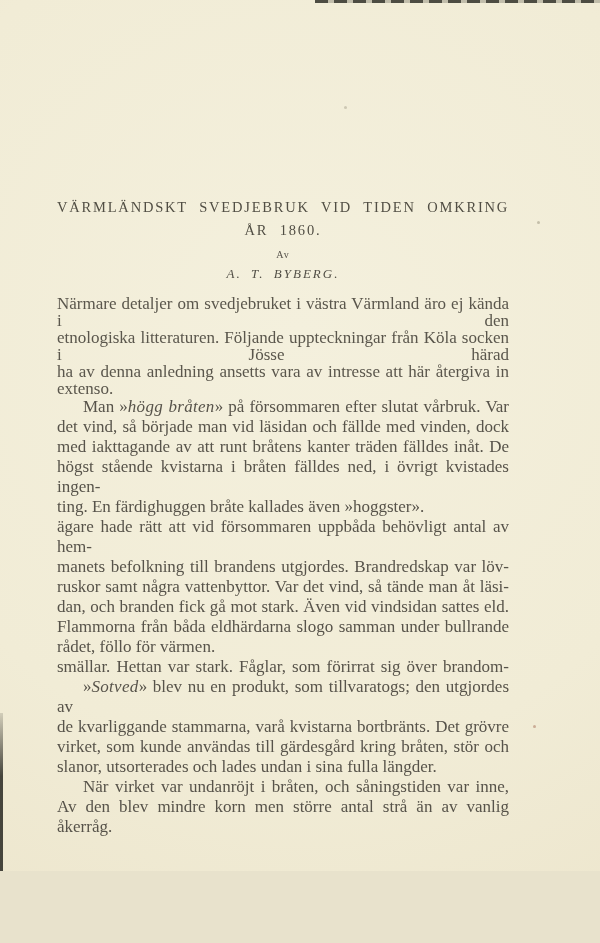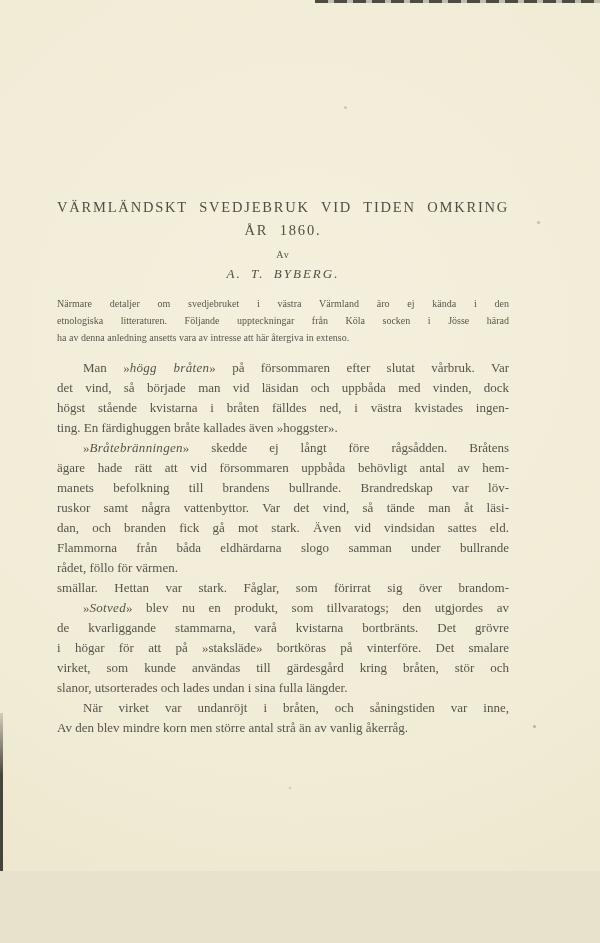--- a/index.html
+++ b/index.html
@@ -46,26 +46,26 @@
   }
   .author-name {
     margin-top:3px; text-align:center;
     font-style:italic; font-size:13px; line-height:17px;
     letter-spacing:2px; word-spacing:4px;
     color:#524f46;
   }
 
   .intro-paragraph {
     margin-top:13px;
-    font-size:10px; line-height:17px;
+    font-size:17px; line-height:17px;
     color:#5a564c;
   }
   .body-text {
-    margin-top:12px;
-    font-size:13px; line-height:20px;
+    margin-top:0;
+    font-size:17px; line-height:20px;
     color:#57534a;
   }
 
   .ln { text-align:justify; text-align-last:justify; overflow:hidden; }
   .ln.last { text-align-last:left; }
   .ln.ind { text-indent:26px; }
   .ln i { letter-spacing:.3px; }
 </style>
 </head>
 <body>
@@ -84,33 +84,32 @@
     <div class="av-label">Av</div>
     <div class="author-name">A. T. BYBERG.</div>
 
     <div class="intro-paragraph">
         <div class="ln">Närmare detaljer om svedjebruket i västra Värmland äro ej kända i den</div>
         <div class="ln">etnologiska litteraturen. Följande uppteckningar från Köla socken i Jösse härad</div>
         <div class="ln last">ha av denna anledning ansetts vara av intresse att här återgiva in extenso.</div>
       </div>
     <div class="body-text">
         <div class="ln ind">Man »<i>högg bråten</i>» på försommaren efter slutat vårbruk. Var</div>
-        <div class="ln">det vind, så började man vid läsidan och uppbåda med vinden, dock</div>
-        <div class="ln">högst stående kvistarna i bråten fälldes ned, i västra kvistades ingen-</div>
+        <div class="ln">det vind, så började man vid läsidan och fällde med vinden, dock</div>
+        <div class="ln">med iakttagande av att runt bråtens kanter träden fälldes inåt. De</div>
+        <div class="ln">högst stående kvistarna i bråten fälldes ned, i övrigt kvistades ingen-</div>
         <div class="ln last">ting. En färdighuggen bråte kallades även »hoggster».</div>
-        <div class="ln ind">»<i>Bråtebränningen</i>» skedde ej långt före rågsådden. Bråtens</div>
         <div class="ln">ägare hade rätt att vid försommaren uppbåda behövligt antal av hem-</div>
-        <div class="ln">manets befolkning till brandens bullrande. Brandredskap var löv-</div>
+        <div class="ln">manets befolkning till brandens utgjordes. Brandredskap var löv-</div>
         <div class="ln">ruskor samt några vattenbyttor. Var det vind, så tände man åt läsi-</div>
         <div class="ln">dan, och branden fick gå mot stark. Även vid vindsidan sattes eld.</div>
         <div class="ln">Flammorna från båda eldhärdarna slogo samman under bullrande</div>
         <div class="ln last">rådet, föllo för värmen.</div>
         <div class="ln">smällar. Hettan var stark. Fåglar, som förirrat sig över brandom-</div>
         <div class="ln ind">»<i>Sotved</i>» blev nu en produkt, som tillvaratogs; den utgjordes av</div>
         <div class="ln">de kvarliggande stammarna, varå kvistarna bortbränts. Det grövre</div>
-        <div class="ln">i högar för att på »staksläde» bortköras på vinterföre. Det smalare</div>
         <div class="ln">virket, som kunde användas till gärdesgård kring bråten, stör och</div>
         <div class="ln last">slanor, utsorterades och lades undan i sina fulla längder.</div>
         <div class="ln ind">När virket var undanröjt i bråten, och såningstiden var inne,</div>
         <div class="ln last">Av den blev mindre korn men större antal strå än av vanlig åkerråg.</div>
       </div>
   </div>
 </div>
 
 </body></html>

